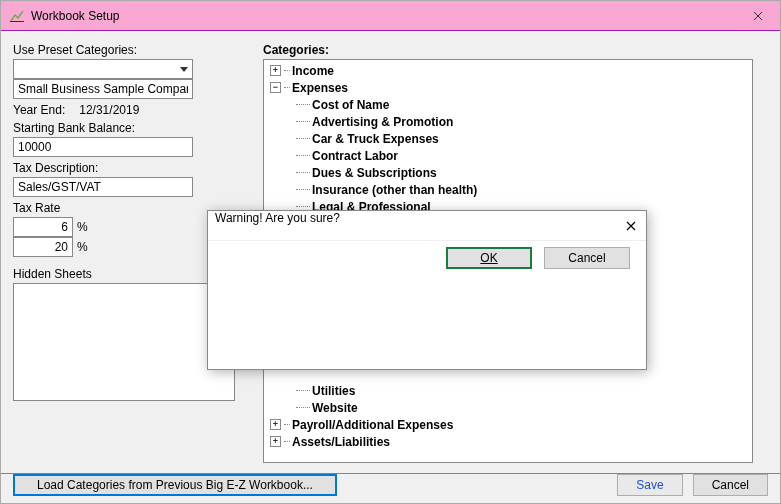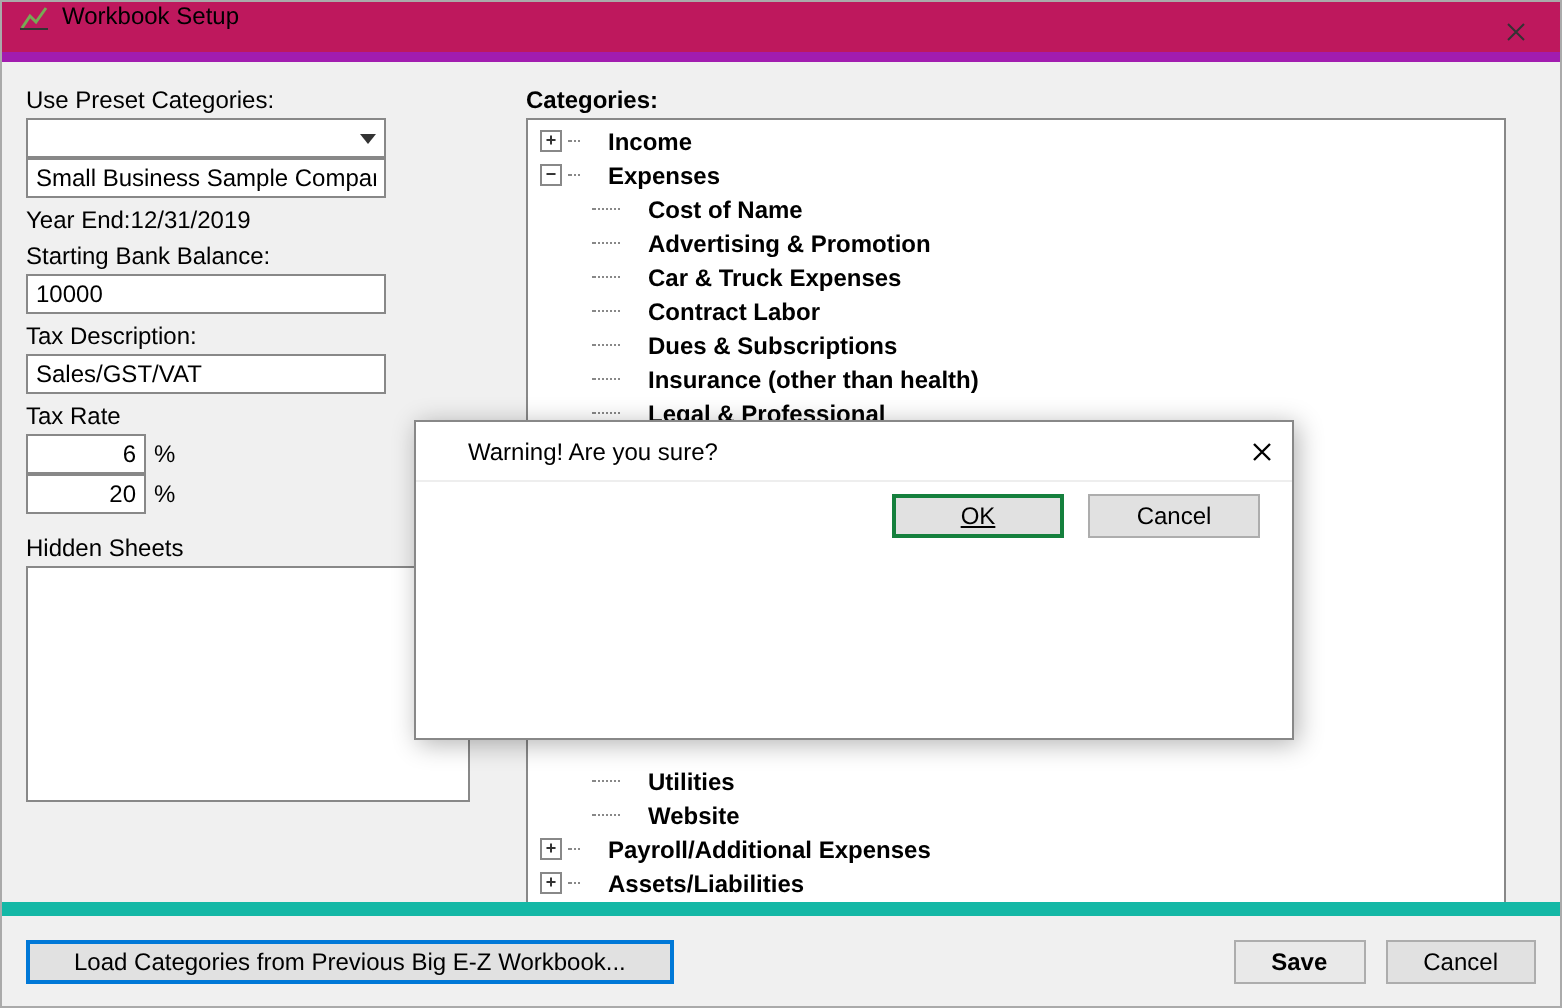--- a/index.html
+++ b/index.html
@@ -15,24 +15,24 @@
   }
   .window {
     width: 781px;
     height: 504px;
     background: #f0f0f0;
     border: 1px solid #aaa;
     position: relative;
   }
   .titlebar {
     height: 30px;
-    background: #be185d;
-    border-bottom: 5px solid #a21caf;
-    display: flex;
-    align-items: flex-start;
+    background: #f9a8d4;
+    border-bottom: 1px solid #a21caf;
+    display: flex;
+    align-items: center;
     padding: 0 8px;
     position: relative;
   }
   .titlebar .app-icon {
     width: 16px; height: 16px;
     margin-right: 6px;
     display: inline-flex;
     align-items: center;
   }
   .titlebar .title { color: #000; }
@@ -83,21 +83,21 @@
     height: 20px;
     border: 1px solid #888;
     background: #fff;
     text-align: right;
     padding: 1px 4px;
     font-family: inherit;
     font-size: 12px;
   }
   .pct-row { display: flex; align-items: center; gap: 4px; }
   .pct { color: #000; }
-  .year-end-row { display: flex; margin: 4px 0; }
+  .year-end-row { display: flex; gap: 14px; margin: 4px 0; }
   .hidden-sheets-box {
     width: 222px; height: 118px;
     border: 1px solid #888;
     background: #fff;
     margin-top: 2px;
   }
   .cat-box {
     width: 490px;
     height: 404px;
     border: 1px solid #888;
@@ -121,69 +121,69 @@
     line-height: 1;
     margin-right: 3px;
     background: #fff;
     color: #333;
   }
   .dotted-h {
     display: inline-block;
     border-top: 1px dotted #888;
     vertical-align: middle;
   }
-  .node-text { padding-left: 2px; margin-left: 12px; }
+  .node-text { padding-left: 2px; }
   .footer {
     position: absolute;
     bottom: 0; left: 0; right: 0;
-    height: 52px;
-    border-top: 7px solid #14b8a6;
-    display: flex;
-    align-items: center;
+    height: 30px;
+    border-top: 1px solid #14b8a6;
+    display: flex;
+    align-items: flex-start;
     padding: 0 12px;
     background: #f0f0f0;
   }
   .btn {
     height: 22px;
     border: 1px solid #adadad;
     background: #e1e1e1;
     padding: 0 18px;
     font-family: inherit;
     font-size: 12px;
     cursor: pointer;
   }
   .btn-wide {
     height: 22px;
     border: 2px solid #0078d7;
     background: #e1e1e1;
     padding: 0 22px;
     font-family: inherit;
     font-size: 12px;
   }
-  .btn-disabled { color: #000000; background:#e9e9e9;font-weight:bold; }
+  .btn-disabled { color: #1d4ed8; background:#e9e9e9; }
   .footer .spacer { flex: 1; }
   .footer .btn + .btn { margin-left: 10px; }
 
   
   .modal {
     position: absolute;
     left: 206px;
     top: 209px;
     width: 440px;
     height: 160px;
     background: #fff;
     border: 1px solid #888;
     box-shadow: 2px 2px 12px rgba(0,0,0,0.3);
     z-index: 50;
   }
   .modal-title {
     height: 30px;
     display: flex;
-    align-items: center;
-    padding: 0 26px;
+    align-items: flex-start;
+    padding: 0 7px;
     font-size: 12px;
     color: #000;
     position: relative;
     border-bottom: 1px solid #eee;
   }
   .modal-title .close {
     position: absolute;
     right: 6px; top: 6px;
     width: 18px; height: 18px;
     display: flex; align-items: center; justify-content: center;

